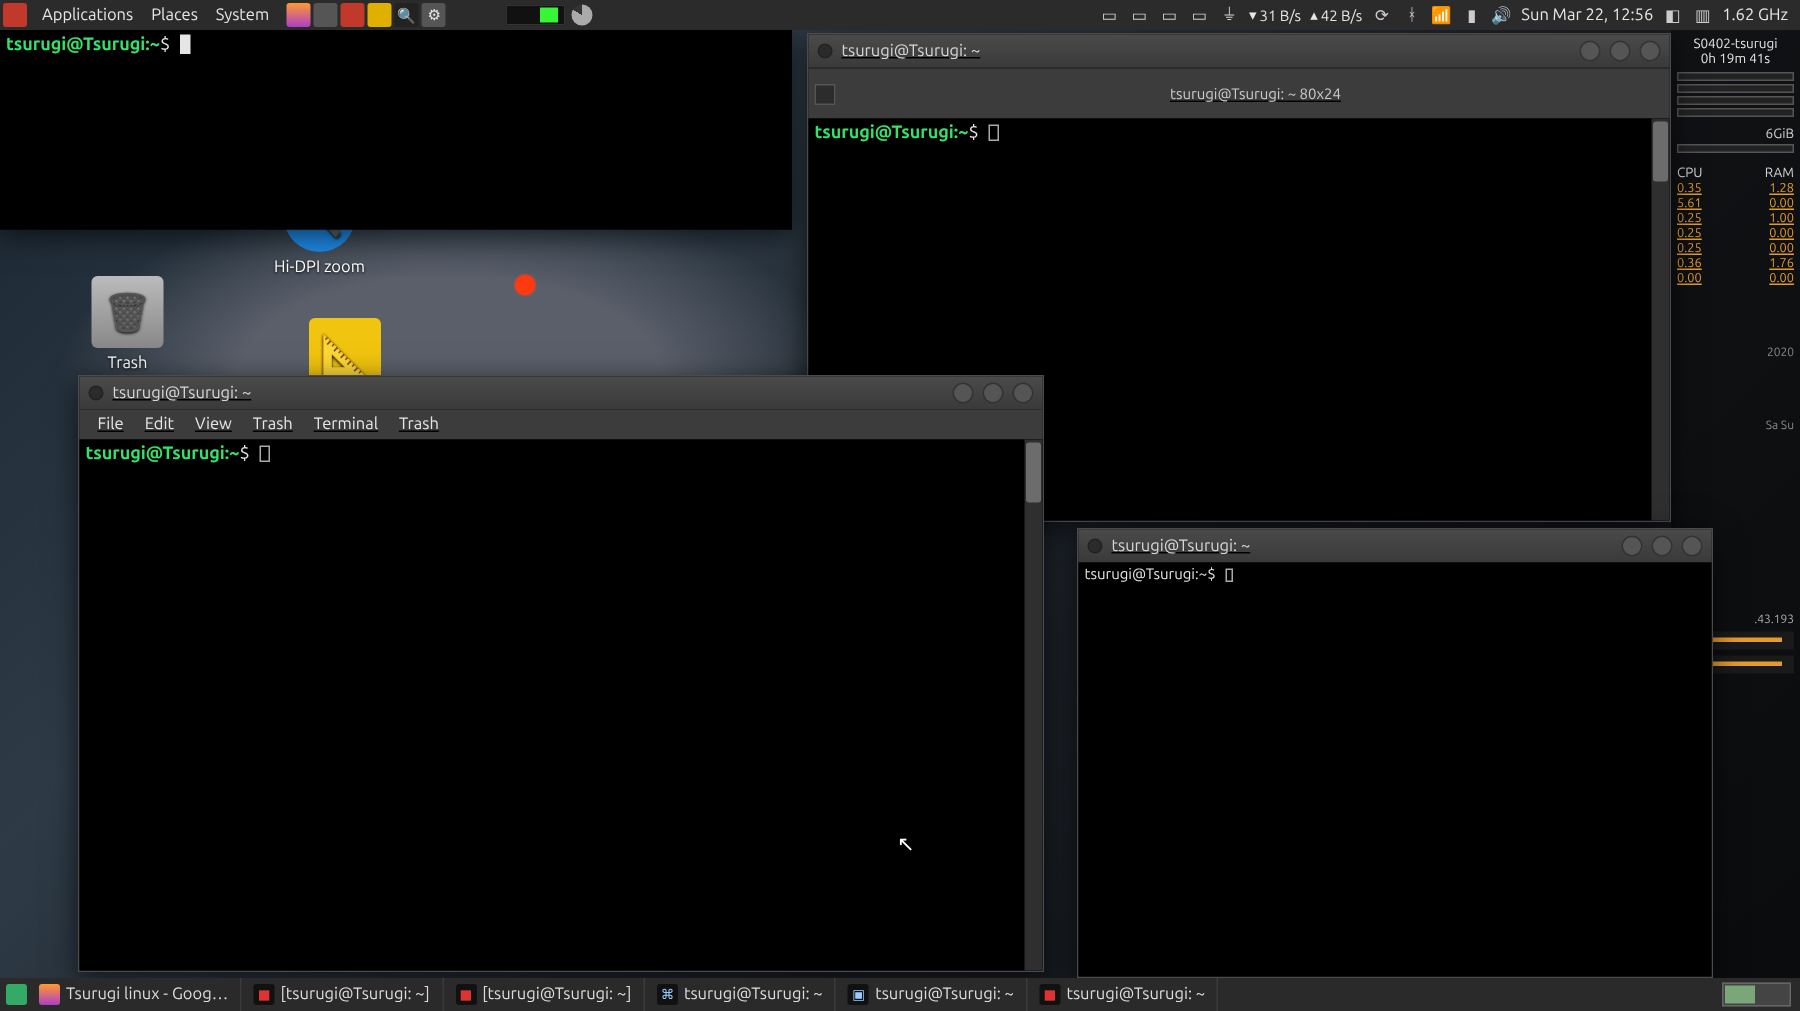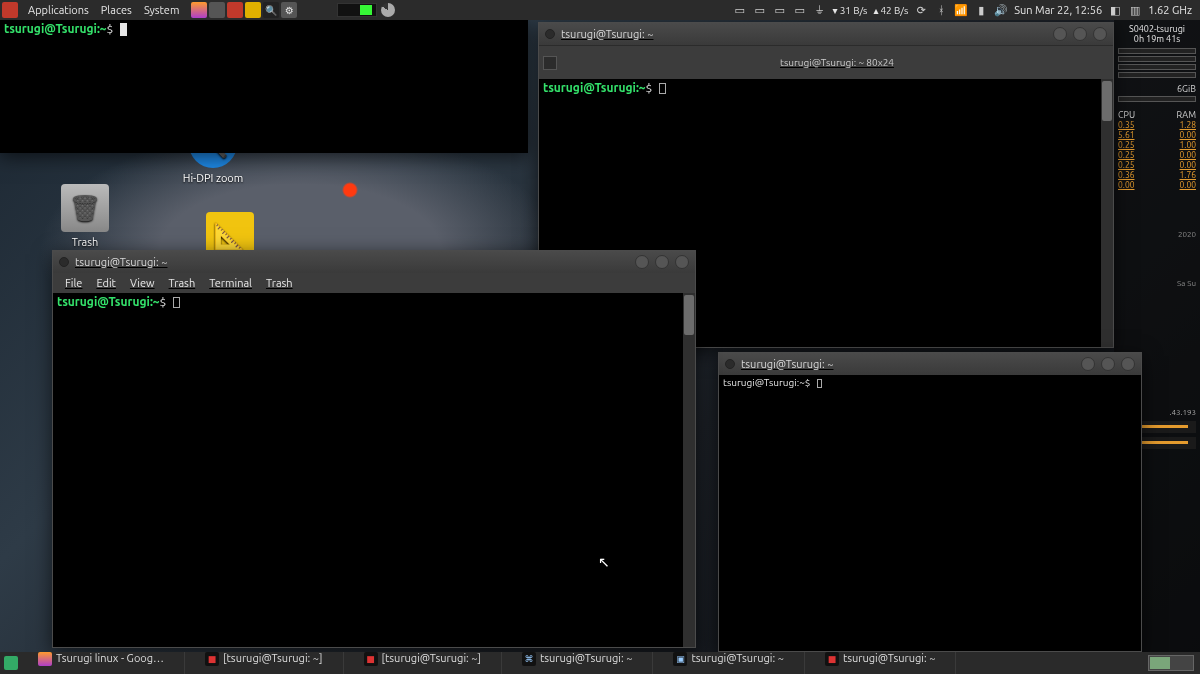--- a/index.html
+++ b/index.html
@@ -38,21 +38,21 @@
 .ai.act{background:#e0b000;}
 .ai.mag{background:#222;color:#eee;}
 .ai.gear{background:#555;}
 
 
 .bottom-panel {
   position: absolute; bottom: 0; left: 0; right: 0; height: 22px;
   background: #2a2a2a; display: flex; align-items: center; font-size: 11px;
   color: #ddd; z-index: 60;
 }
-.bottom-panel .task { display:flex; gap:4px; padding: 0 20px; height:100%; border-right:1px solid #3a3a3a; cursor:pointer;}
+.bottom-panel .task { display:flex; align-items:center; gap:4px; padding: 0 8px; height:100%; border-right:1px solid #3a3a3a; cursor:pointer;}
 .bottom-panel .task .tic { width:14px;height:14px;background:#333;border-radius:2px;display:flex;align-items:center;justify-content:center;font-size:9px;}
 .bottom-panel .task .tic.ff{background:linear-gradient(#ff9a2e,#ae3ec9);}
 .bottom-panel .task .tic.term{background:#111;color:#d33;}
 .bottom-panel .task .tic.termb{background:#111;color:#9cf;}
 .bottom-panel .ws { margin-left:auto; width:46px;height:16px;background:#444;border:1px solid #666;margin-right:6px;position:relative;}
 .bottom-panel .ws::before{content:"";position:absolute;left:1px;top:1px;width:20px;height:12px;background:#7aa67a;}
 .bottom-panel .showdesk{width:14px;height:14px;background:#3a6;margin-left:4px;border-radius:2px;}
 
 
 .dicon { position:absolute; width:90px; text-align:center; color:#fff; font-size:11px; text-shadow:0 1px 2px #000; }

